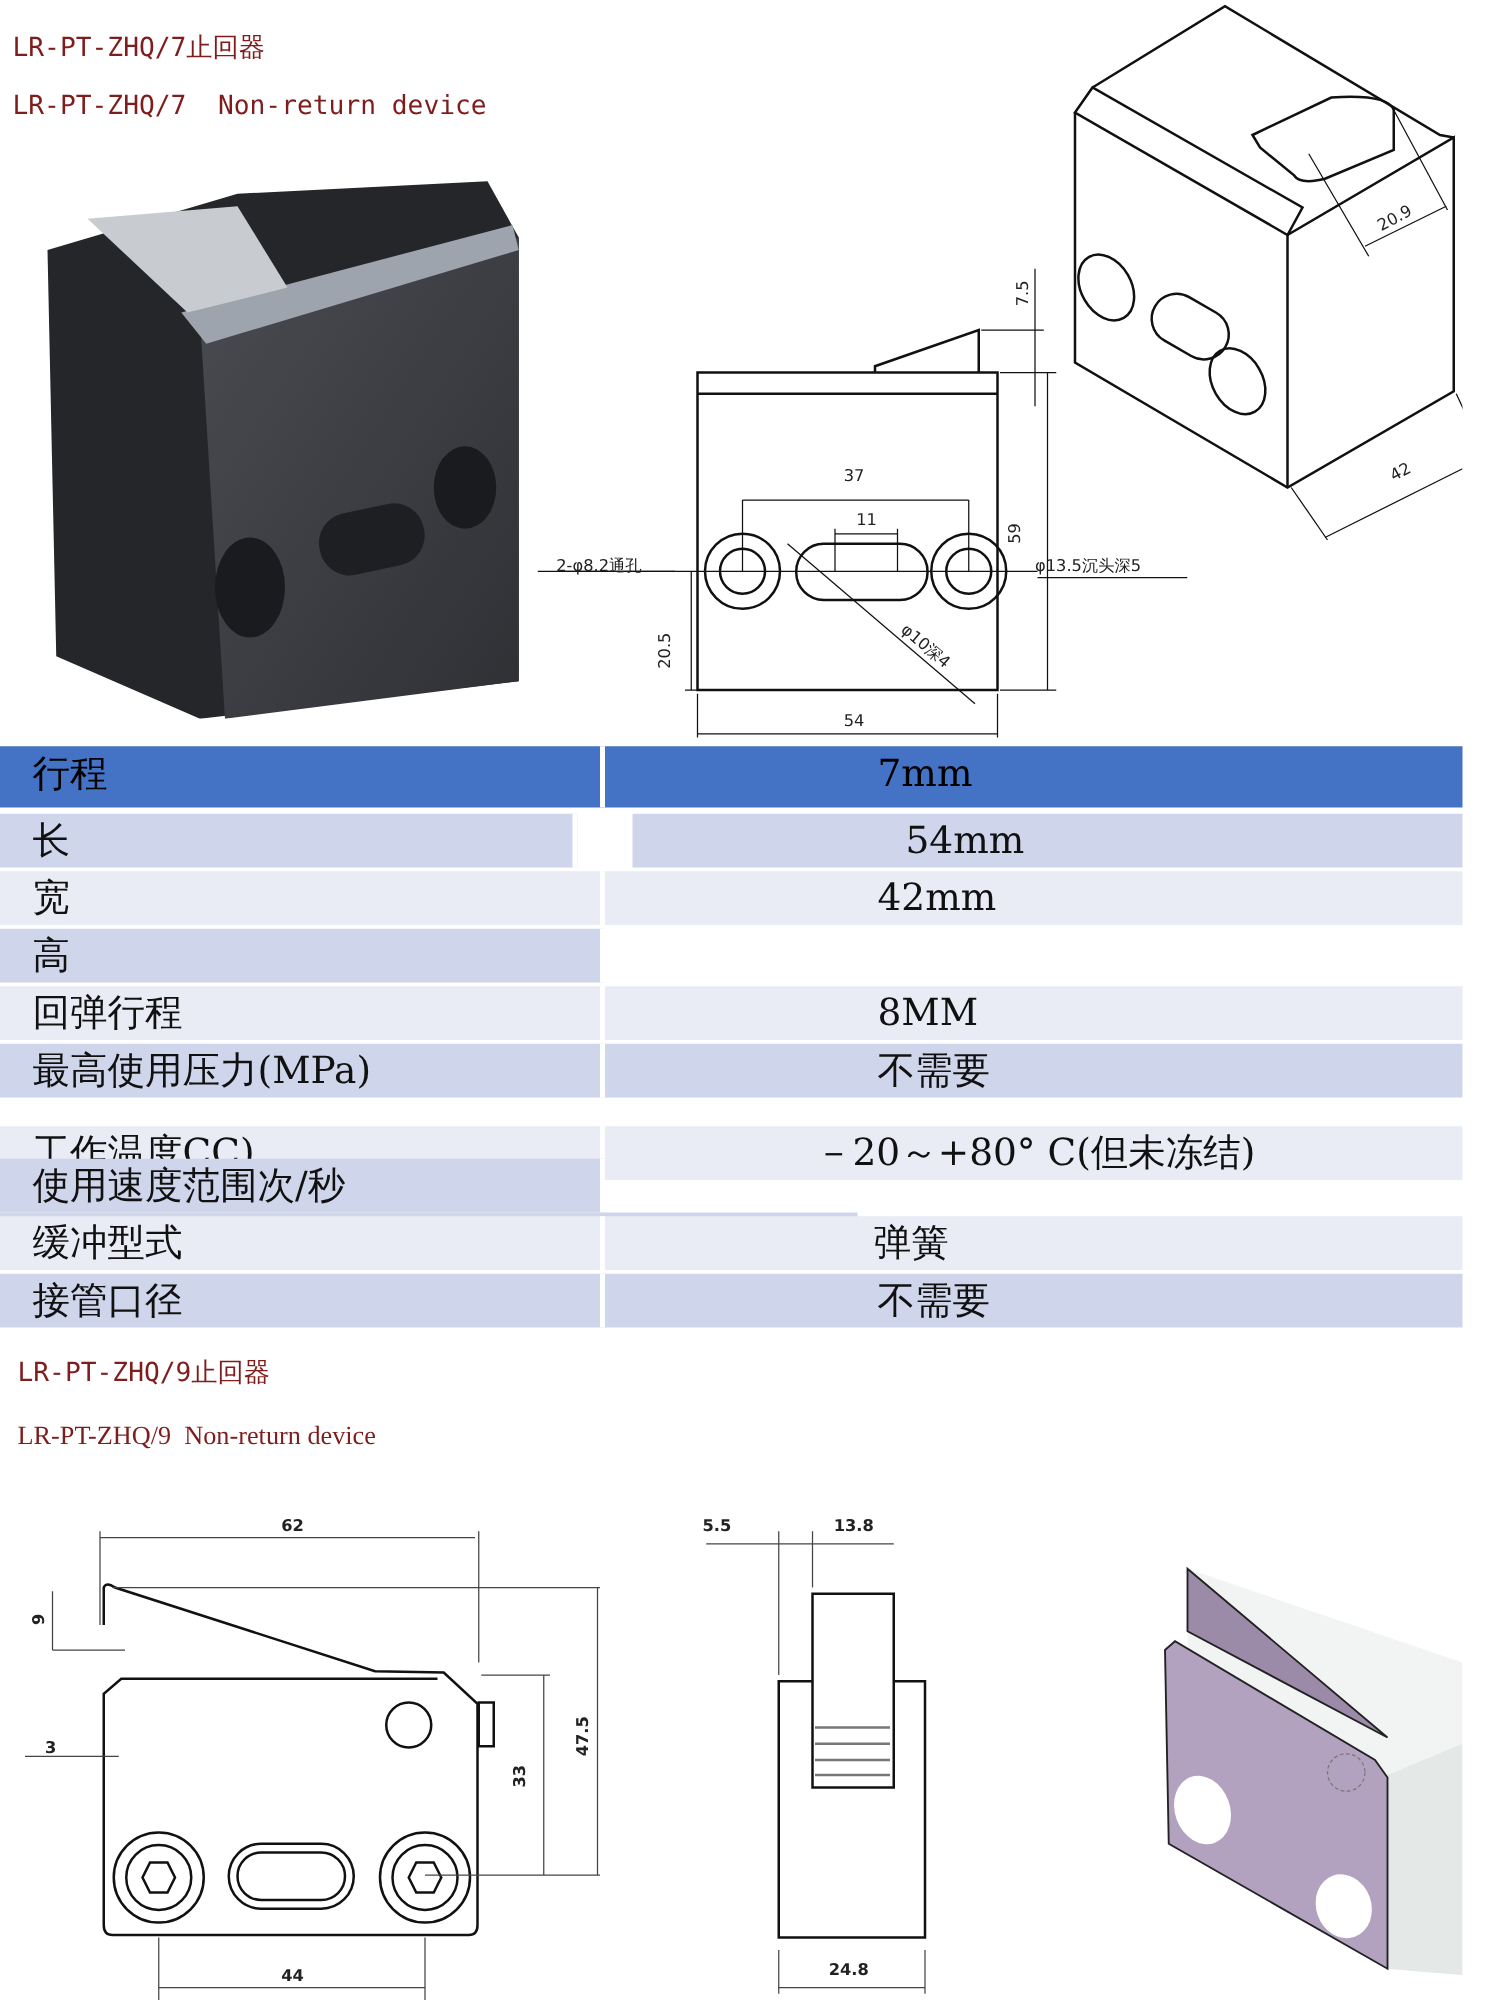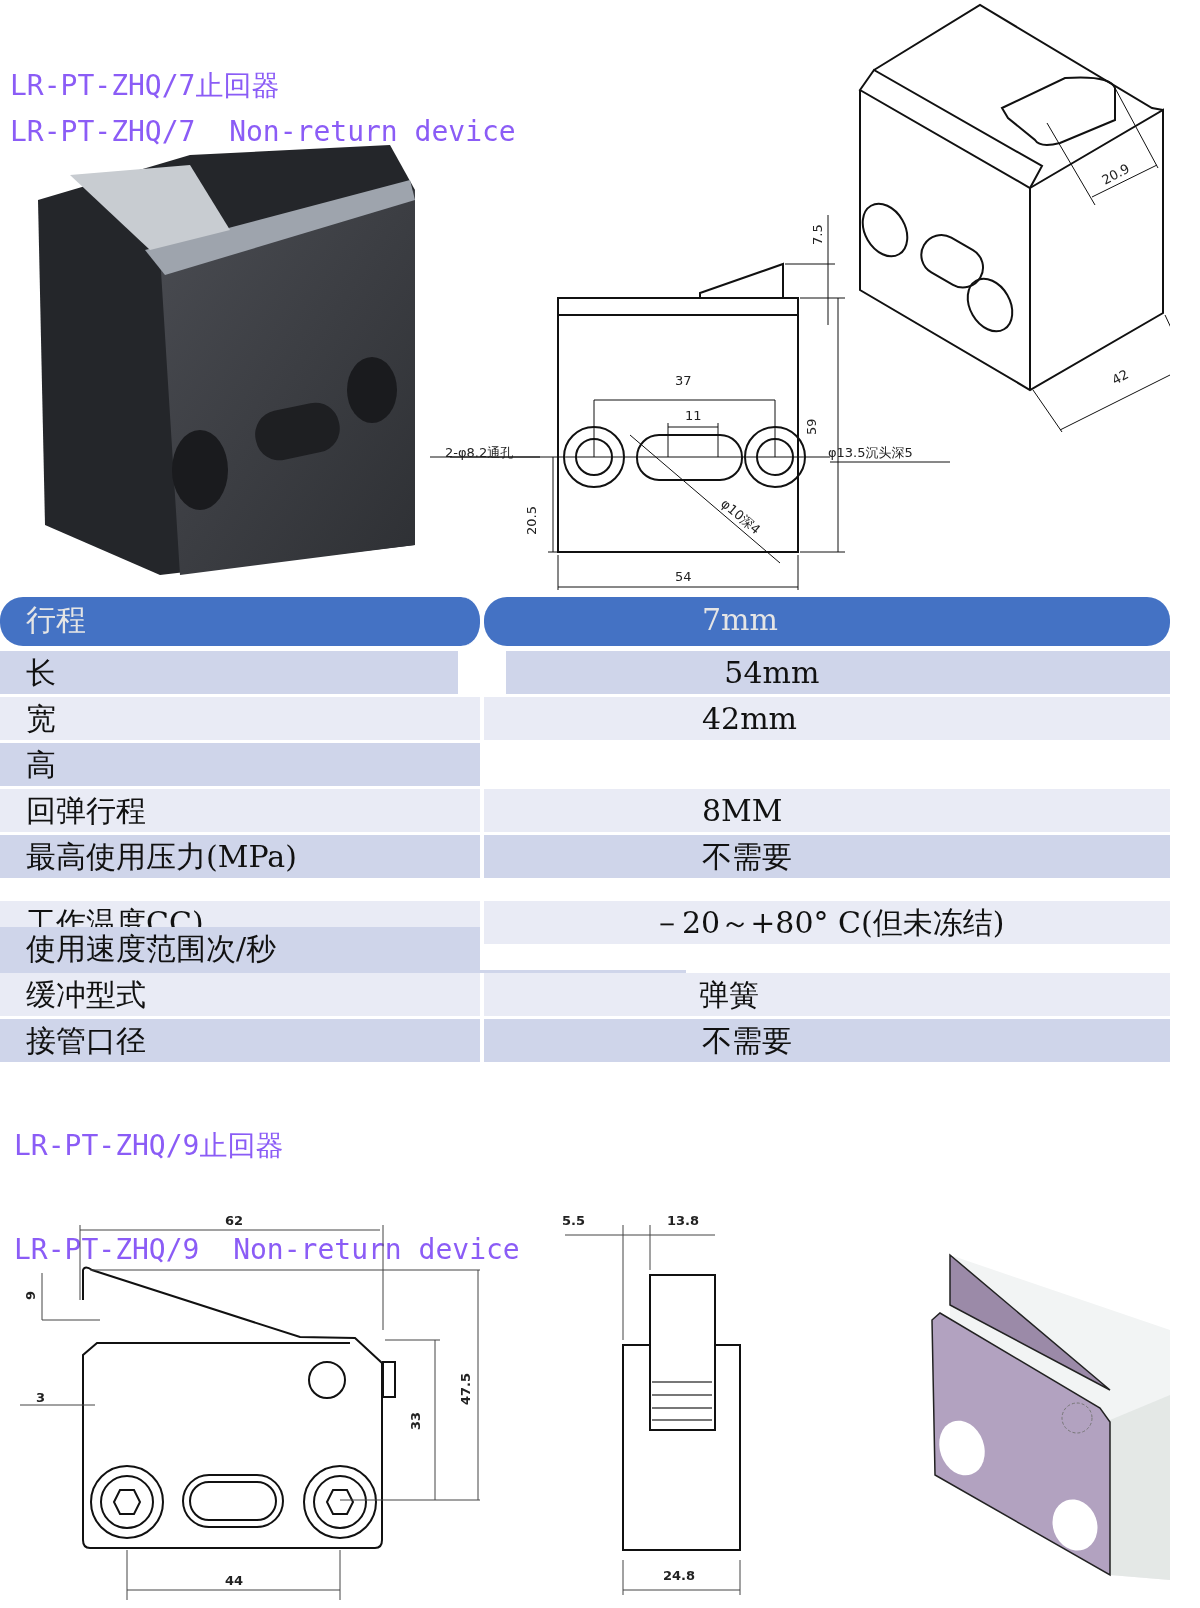--- a/index.html
+++ b/index.html
@@ -1,25 +1,25 @@
 <!DOCTYPE html>
 <html><head>
 <meta charset="utf-8">
 <style>
   html, body { margin:0; padding:0; background:#fff; }
   body { width:1200px; height:1608px; position:relative; overflow:hidden; font-family:"DejaVu Serif", serif; }
-  .title { position:absolute; left:10px; color:#8b5cf6; font-family:"DejaVu Sans Mono","Liberation Mono", monospace; font-size:28px; line-height:36px; white-space:pre;margin-top:48px; }
+  .title { position:absolute; left:10px; color:#7f1d1d; font-family:"DejaVu Sans Mono","Liberation Mono", monospace; font-size:21px; line-height:36px; white-space:pre; }
   .photo { position:absolute; left:30px; top:135px; width:400px; height:440px; }
   .drawing { position:absolute; }
   .dim { font-family:"DejaVu Sans", sans-serif; font-size:13px; fill:#222; }
   .spec-row { position:absolute; left:0; width:1170px; display:flex; }
   .spec-row .k, .spec-row .v { height:43px; line-height:43px; font-size:30px; font-family:"DejaVu Serif","Liberation Serif", serif; color:#111; box-sizing:border-box; }
   .spec-row .k { width:484px; padding-left:26px; border-right:4px solid #fff; }
   .spec-row .v { width:686px; padding-left:0; }
-  .hdr .k, .hdr .v { background:#4472C4; color:#e5e5e5; height:49px; line-height:46px;border-radius:23px; }
+  .hdr .k, .hdr .v { background:#4472C4; color:#000000; height:49px; line-height:46px; }
   .odd .k, .odd .v { background:#CFD5EA; }
   .even .k, .even .v { background:#E9EBF5; }
 </style>
 </head>
 <body>
 
 <div class="title" style="top:20px;">LR-PT-ZHQ/7止回器</div>
 <div class="title" style="top:66px;">LR-PT-ZHQ/7  Non-return device</div>
 
 <svg class="photo" viewBox="0 0 400 440" style="left:30px;top:135px;">
@@ -139,21 +139,21 @@
 <div class="spec-row even" style="top:973px;border-radius:10px;">
     <div class="k">缓冲型式</div>
     <div class="v" style="padding-left:215px;">弹簧</div>
   </div>
 <div class="spec-row odd" style="top:1019px;justify-content:space-between;">
     <div class="k">接管口径</div>
     <div class="v" style="padding-left:218px;">不需要</div>
   </div>
 
 <div class="title" style="top:1080px;left:14px;">LR-PT-ZHQ/9止回器</div>
-<div class="title" style="top:1184px;left:14px;">LR-PT-ZHQ/9  Non-return device</div>
+<div class="title" style="top:1130px;left:14px;font-family:Liberation Serif, serif;">LR-PT-ZHQ/9  Non-return device</div>
 
 <svg class="drawing" style="left:0px;top:1170px;" width="500" height="430" viewBox="0 0 500 430">
   <g stroke="#111" fill="none" stroke-width="2">
     <path d="M83,130 L83,100 Q85,95 92,100 L300,167 L355,168 L382,193 L382,370 Q382,378 375,378 L90,378 Q83,378 83,370 L83,185 L97,173 L350,173"></path>
     <rect x="383" y="192" width="12" height="35"></rect>
     <circle cx="327" cy="210" r="18"></circle>
     <circle cx="127" cy="332" r="36"></circle>
       <circle cx="127" cy="332" r="26"></circle>
     <polygon points="114,332 120,320 134,320 140,332 134,344 120,344"></polygon>
     <circle cx="340" cy="332" r="36"></circle>

